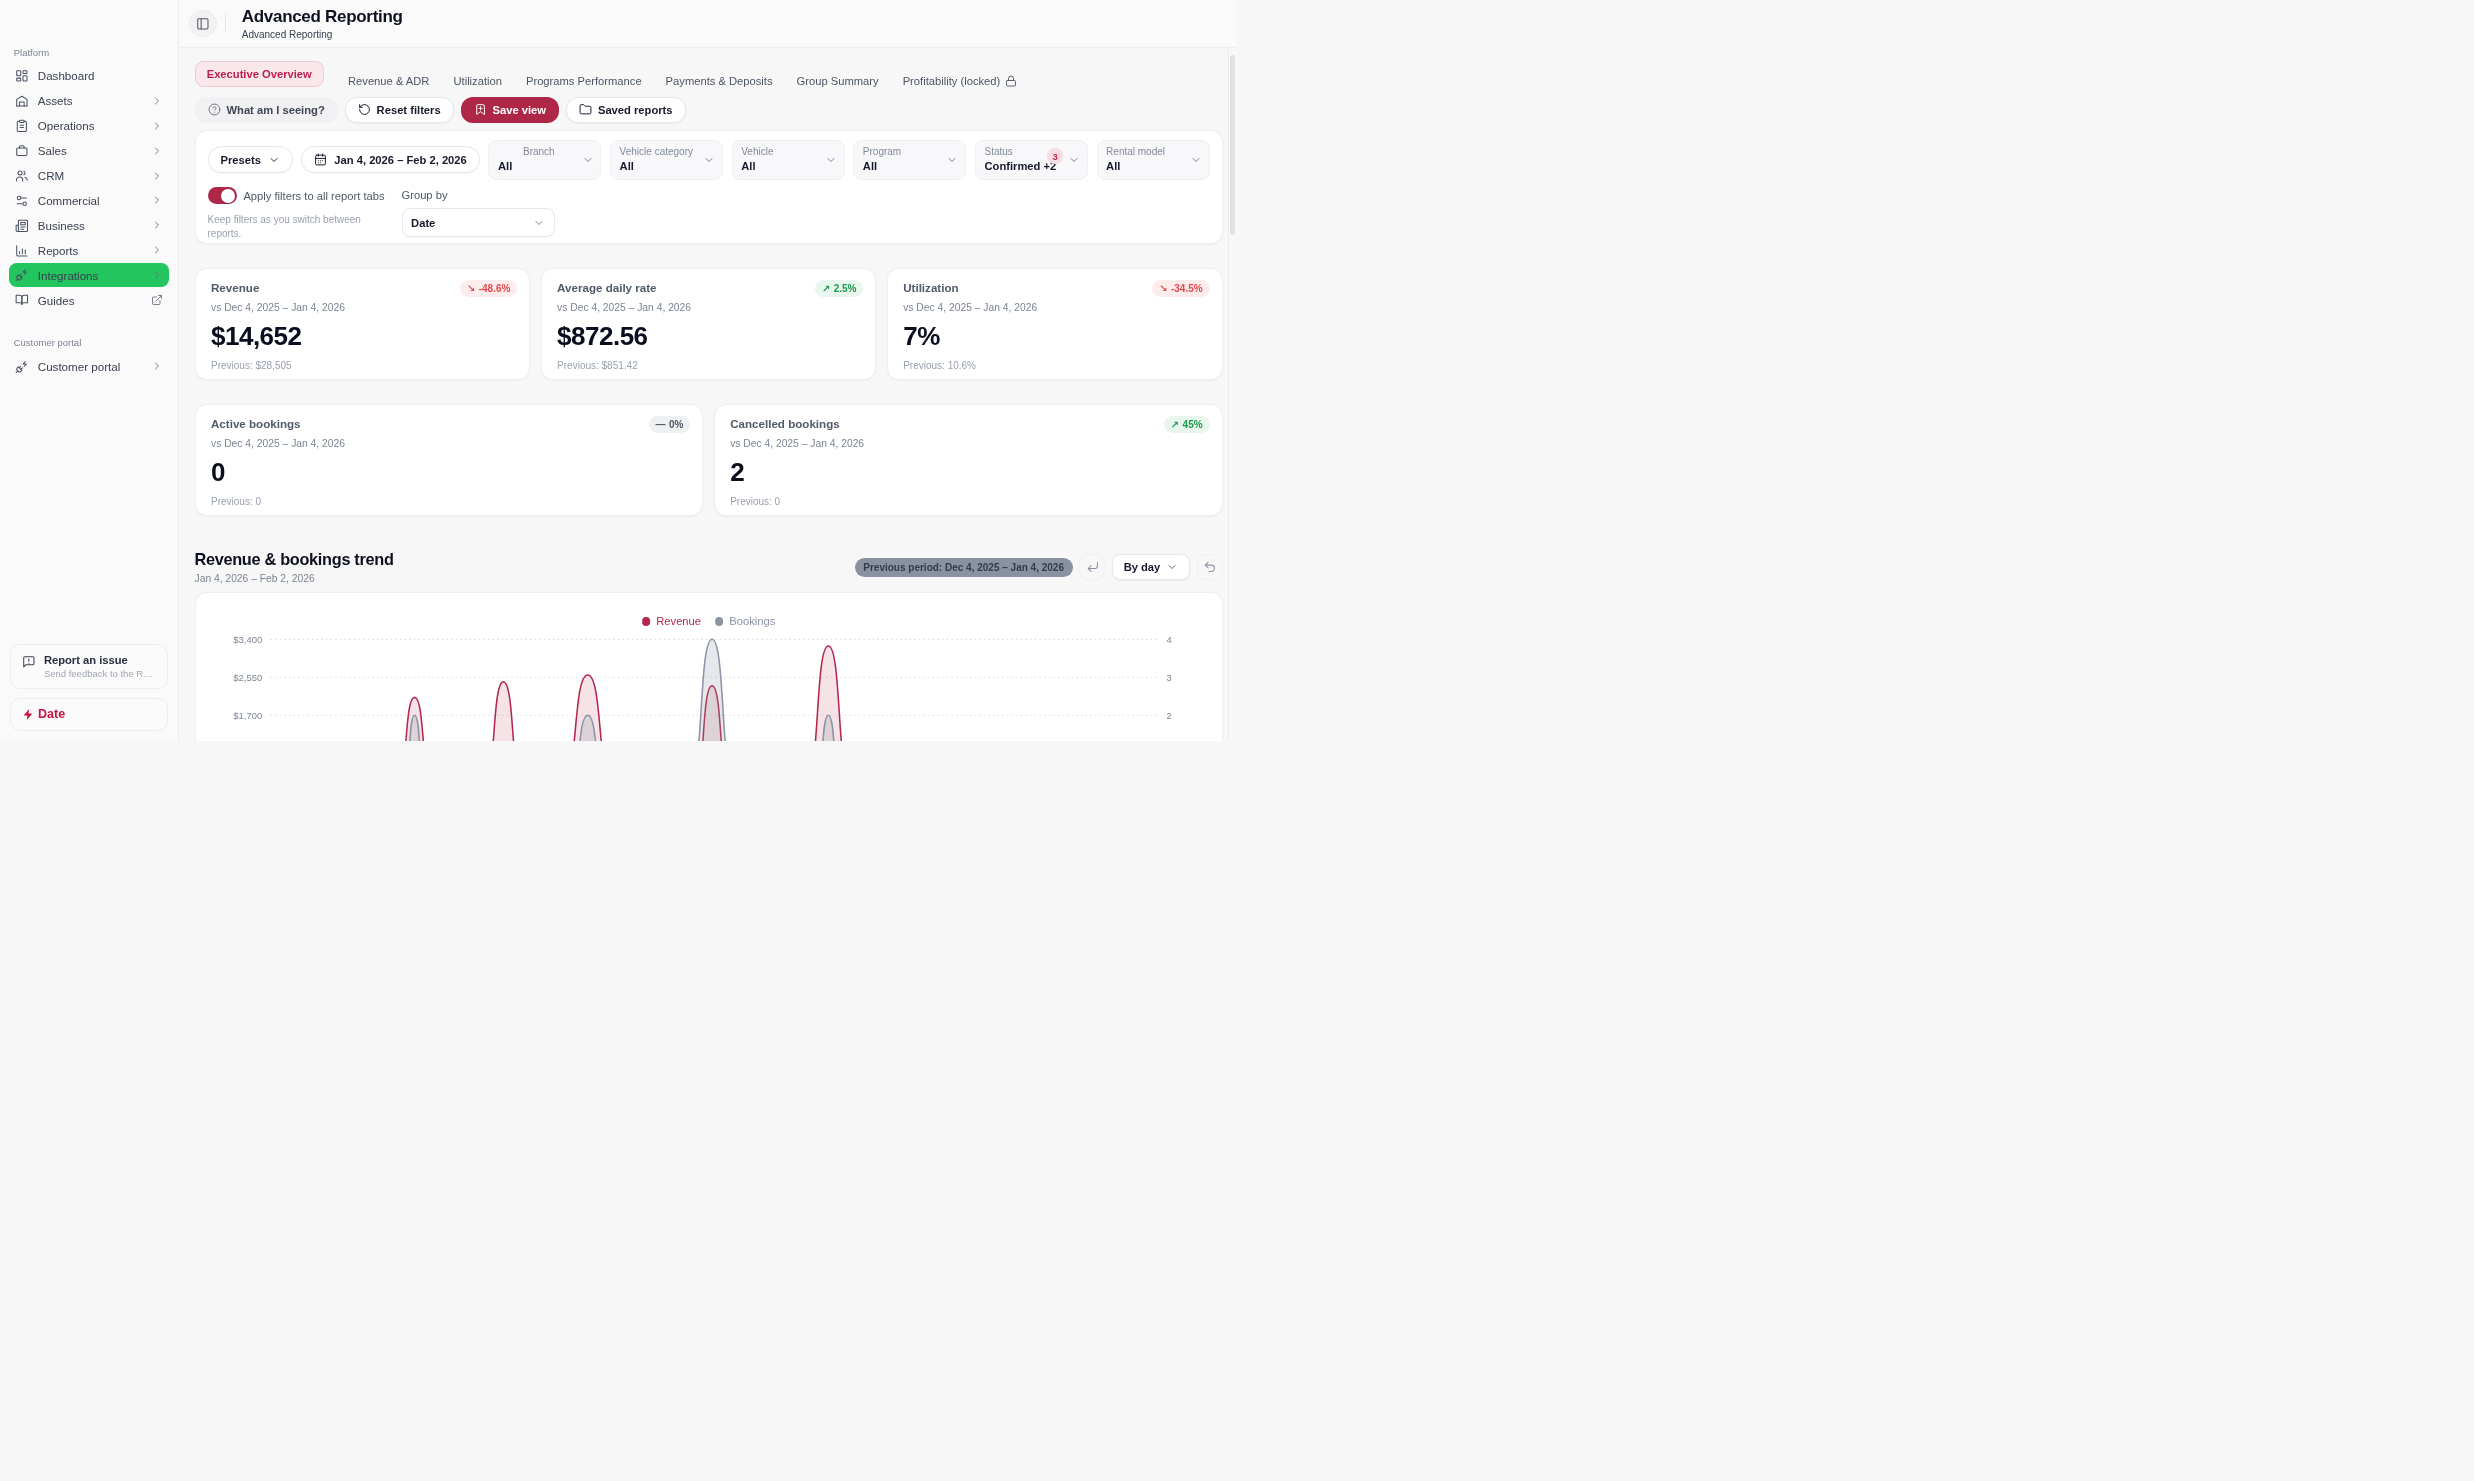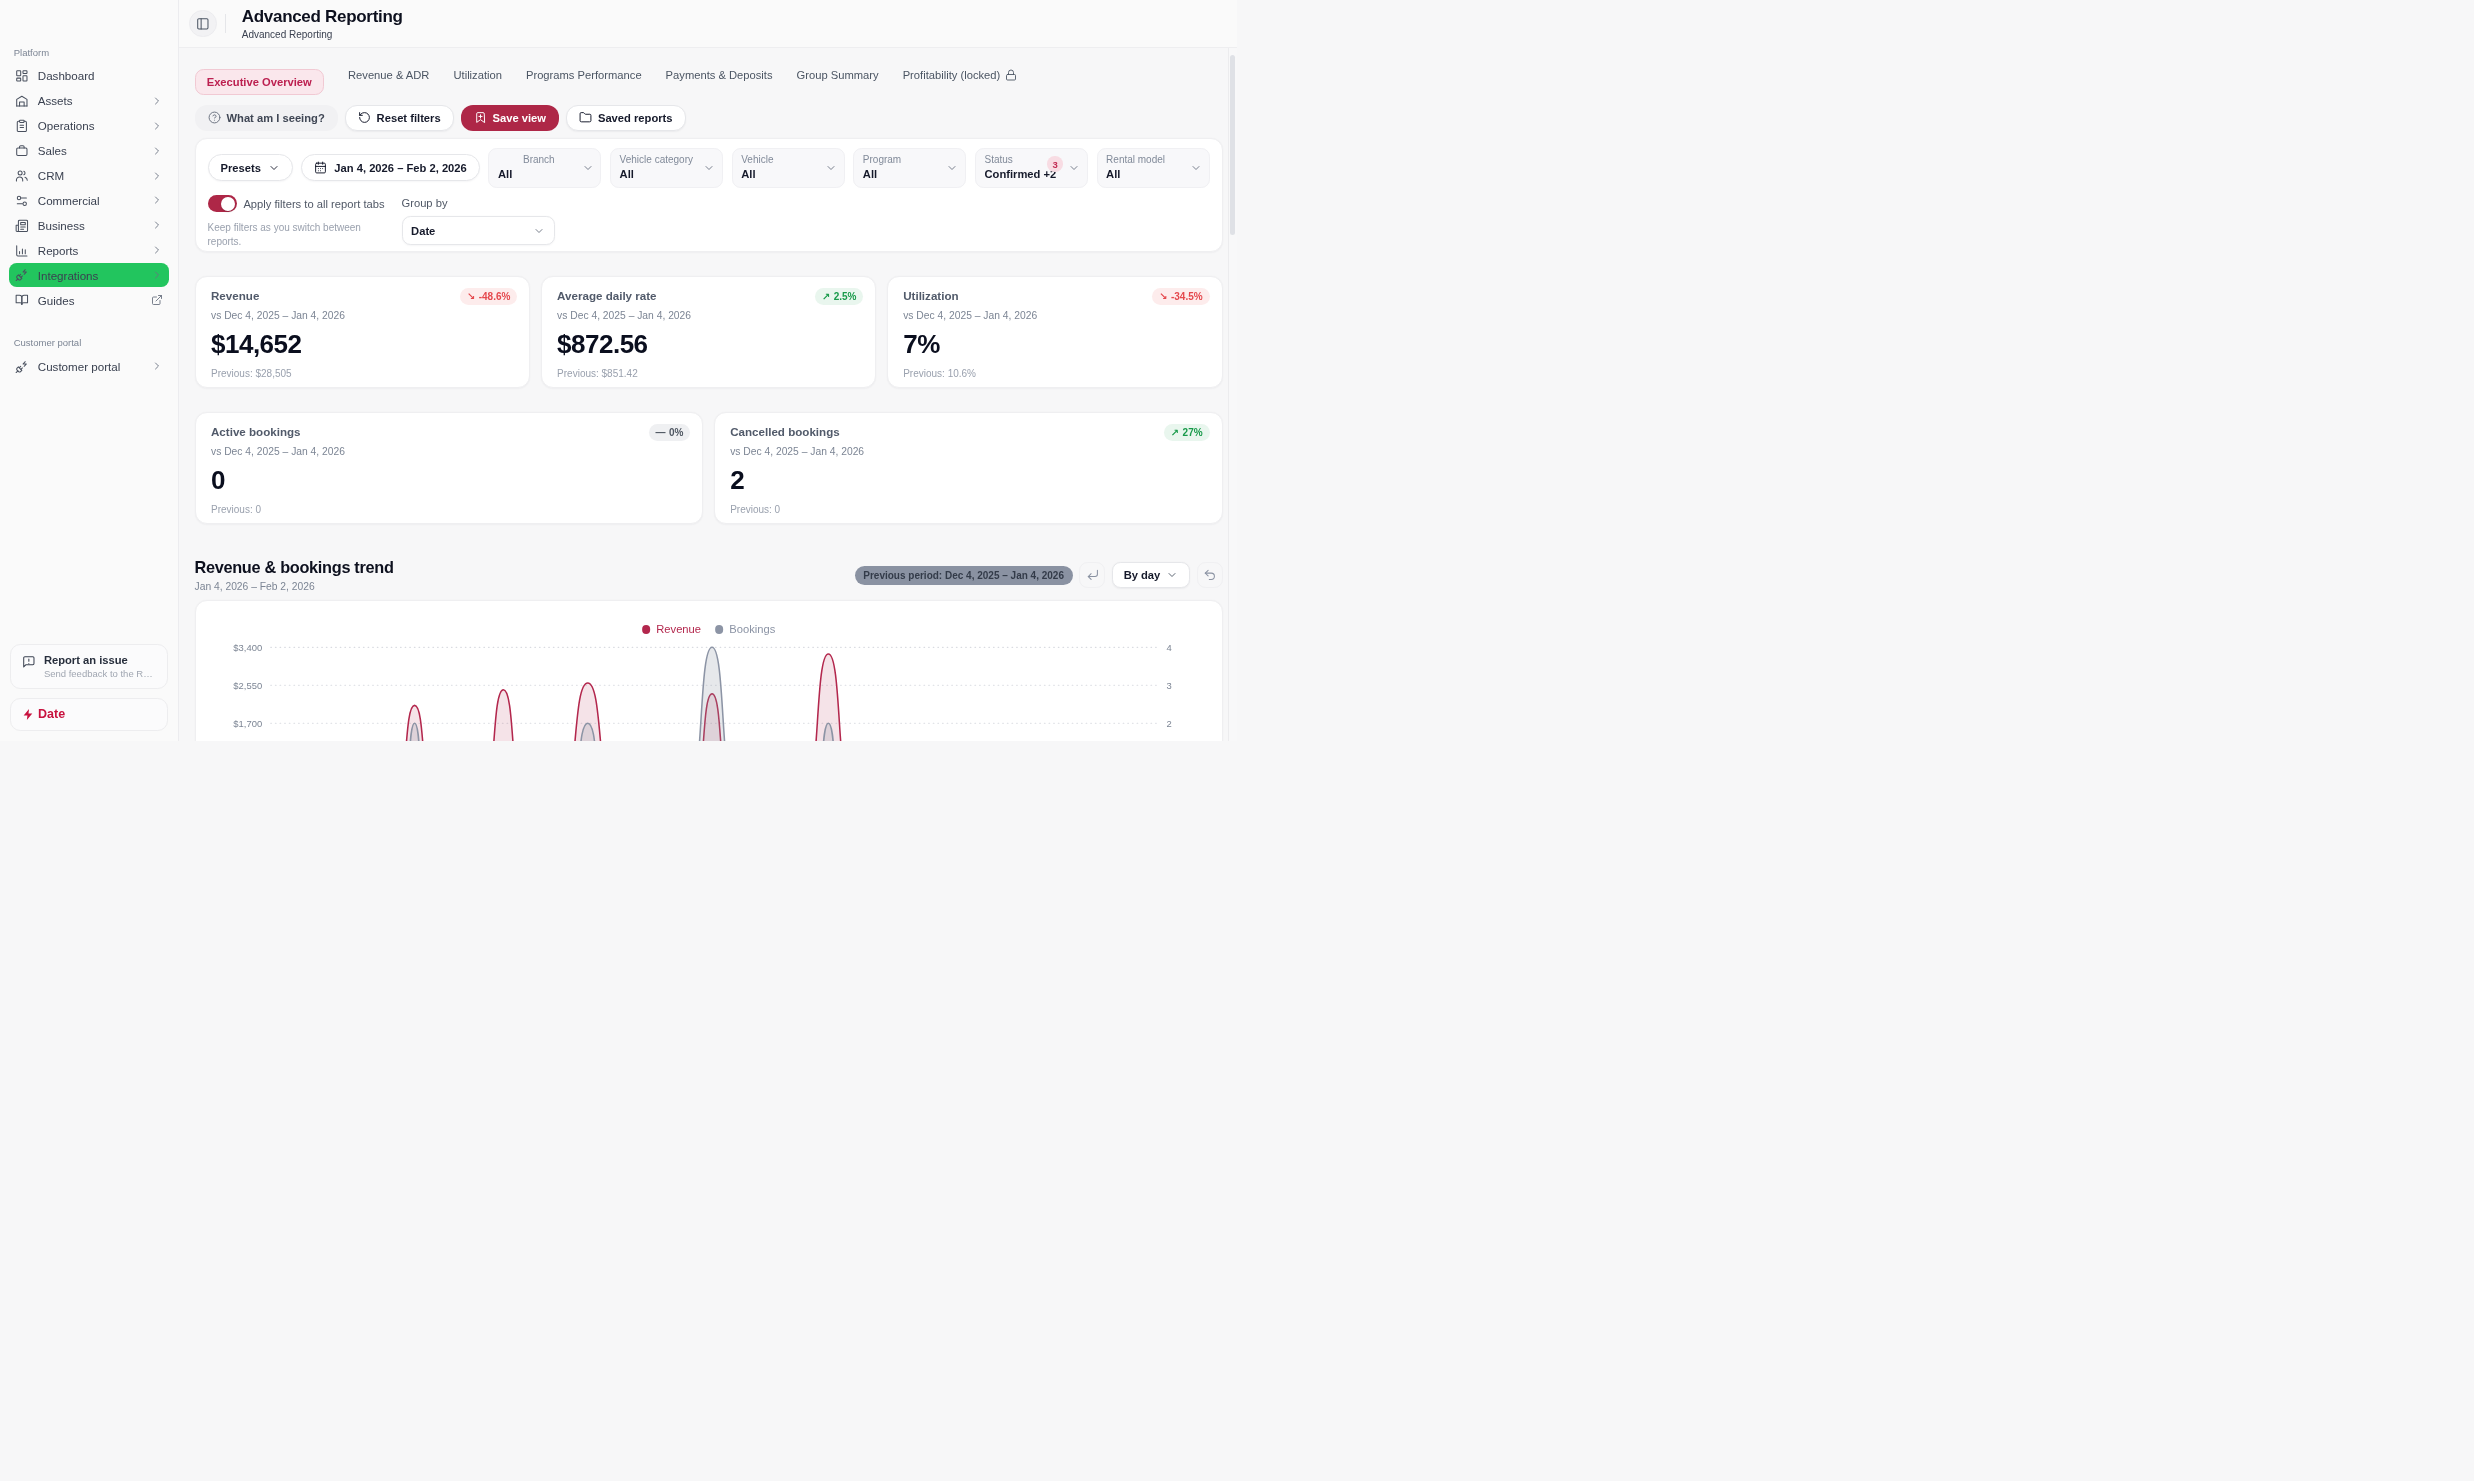--- a/index.html
+++ b/index.html
@@ -32,21 +32,21 @@
   .topbar{height:48px;background:#FAFAFA;border-bottom:0.9px solid #EEEEF0;display:flex;align-items:center;padding-left:10.3px;gap:8.6px}
   .panel-btn{width:27.5px;height:27.5px;border-radius:50%;background:#F2F2F4;display:flex;align-items:center;justify-content:center;color:#4B5563;cursor:pointer;border:0.9px solid #ECECEF}
   .top-divider{width:0.9px;height:19px;background:#E5E6E9}
   .title-block{padding-left:6.9px}
   .page-title{font-size:17px;font-weight:700;color:#0D101E;letter-spacing:-0.3px}
   .page-subtitle{font-size:10px;color:#3A4150;margin-top:2.6px}
 
   .content{padding:0 15.5px}
 
   
-  .tabs{display:flex;align-items:flex-start;gap:24px;margin-top:21px;height:26px}
+  .tabs{display:flex;align-items:flex-end;gap:24px;margin-top:13px;height:26px}
   .tab{font-size:11.2px;color:#4B5563;cursor:pointer;display:flex;align-items:center;gap:5.2px;white-space:nowrap}
   .tab.active{background:#FAE7EC;border:0.9px solid #F1C9D3;color:#BC2050;font-weight:700;border-radius:8.6px;padding:6px 11.2px}
   .tab .ic{color:#4B5563}
 
   
   .actions{display:flex;gap:6.9px;margin-top:9.5px}
   .btn{height:26px;display:inline-flex;align-items:center;gap:6px;font-size:11.2px;font-weight:700;border-radius:12px;padding:0 12px;cursor:pointer;border:0.9px solid transparent}
   .btn-ghost{background:#F1F1F3;color:#3F4654}
   .btn-white{background:#fff;border-color:#E6E7EA;color:#15192A;box-shadow:0 0.9px 1.7px rgba(16,24,40,.05)}
   .btn-primary{background:#AE2747;color:#fff}
@@ -538,21 +538,21 @@
             <span>0%</span>
           </span>
           <div class="kpi-compare">vs Dec 4, 2025 – Jan 4, 2026</div>
           <div class="kpi-value">0</div>
           <div class="kpi-prev">Previous: 0</div>
         </div>
         <div class="kpi-card">
           <div class="kpi-title">Cancelled bookings</div>
           <span class="kpi-badge positive">
             <span>↗</span>
-            <span>27%</span>
+            <span>45%</span>
           </span>
           <div class="kpi-compare">vs Dec 4, 2025 – Jan 4, 2026</div>
           <div class="kpi-value">2</div>
           <div class="kpi-prev">Previous: 0</div>
         </div>
       </div>
 
     <div class="trend-header">
       <div class="trend-titles">
         <div class="trend-title">Revenue &amp; bookings trend</div>

